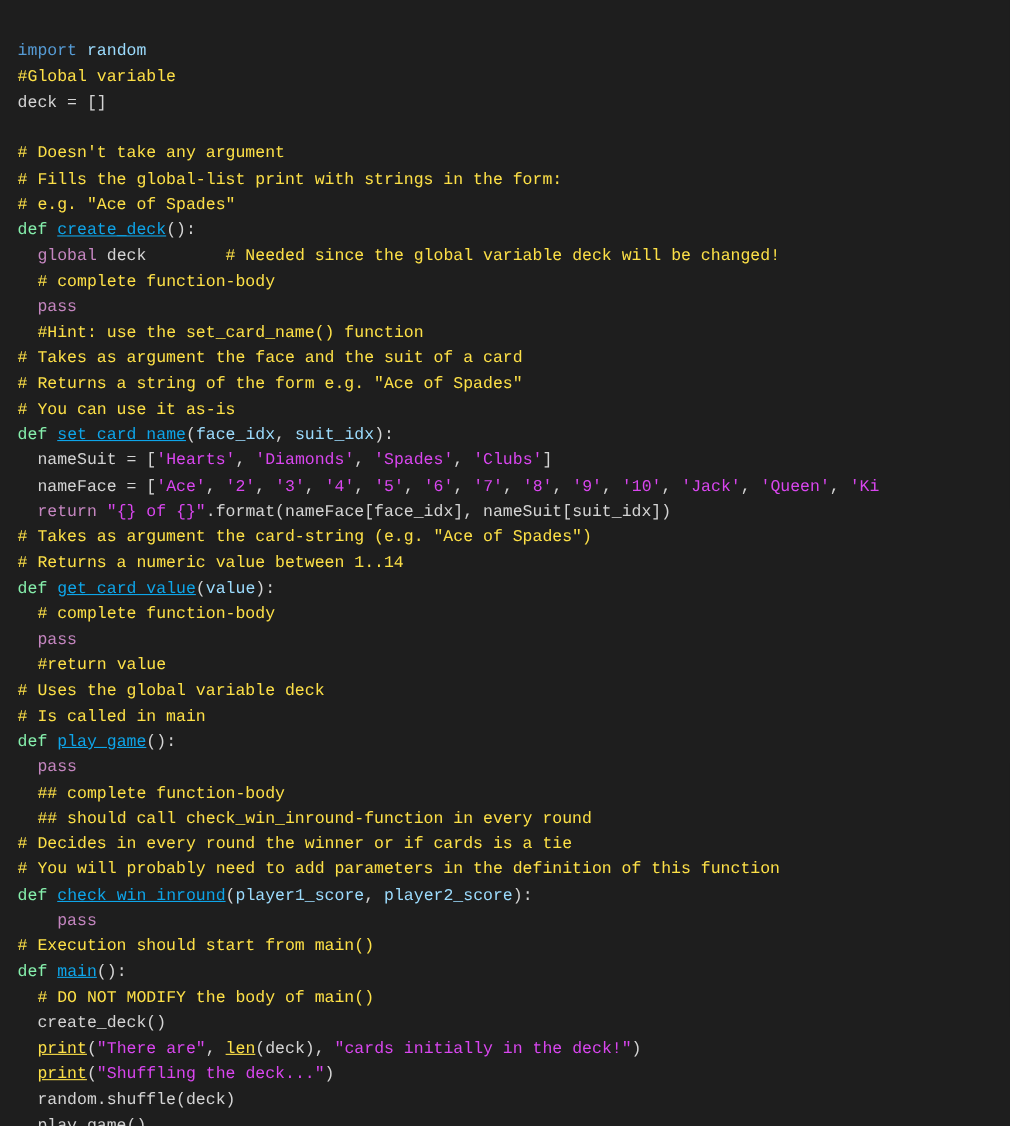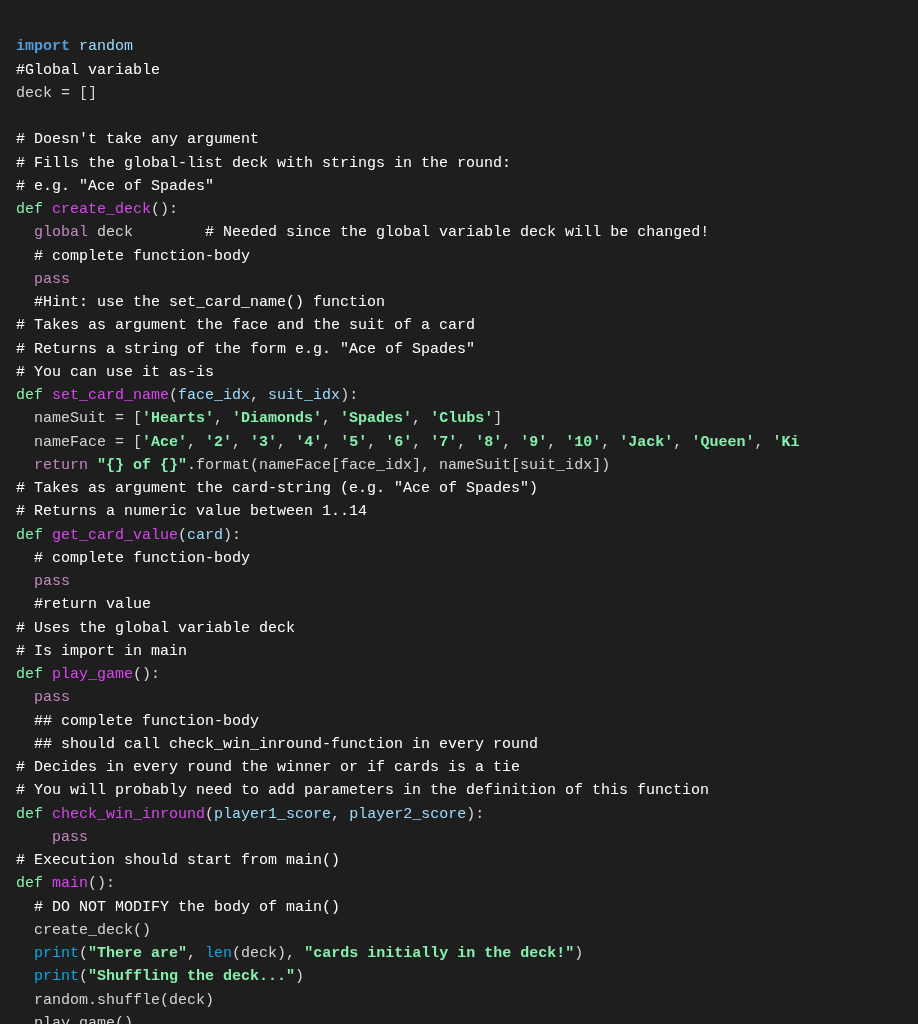--- a/index.html
+++ b/index.html
@@ -13,67 +13,67 @@
       font-size: 15px;
       line-height: 1.55;
       padding: 12px 16px;
       color: #d4d4d4;
       width: 918px;
       min-height: 1024px;
     }
     .code-block {
       white-space: pre;
     }
-    .kw-import { color: #569cd6; font-weight: bold; }
+    .kw-import { color: #569cd6; }
     .kw-def { color: #86efac; }
     .kw-global { color: #c586c0; }
     .kw-return { color: #c586c0; }
     .kw-pass { color: #c586c0; }
-    .fn-name { color: #d946ef; }
-    .comment { color: #ffffff; }
-    .string { color: #86efac; font-weight: bold; }
+    .fn-name { color: #0ea5e9; text-decoration: underline; }
+    .comment { color: #fde047; }
+    .string { color: #d946ef; }
     .plain { color: #d4d4d4; }
     .module { color: #9cdcfe; }
-    .builtin { color: #0ea5e9; }
+    .builtin { color: #fde047; text-decoration: underline; }
     .param { color: #9cdcfe; }
     @keyframes blink {
       50% { opacity: 0; }
     }
   </style>
 </head>
 <body>
 
 <div class="code-block">
 <span class="kw-import">import</span><span class="plain"> </span><span class="module">random</span>
 <span class="comment">#Global variable</span>
 <span class="plain">deck = []</span>
 <span class="plain">
 </span><span class="comment"># Doesn't take any argument</span>
-<span class="comment"># Fills the global-list deck with strings in the round:</span>
+<span class="comment"># Fills the global-list print with strings in the form:</span>
 <span class="comment"># e.g. "Ace of Spades"</span>
 <span class="kw-def">def</span><span class="plain"> </span><span class="fn-name">create_deck</span><span class="plain">():</span>
 <span class="plain">  </span><span class="kw-global">global</span><span class="plain"> deck        </span><span class="comment"># Needed since the global variable deck will be changed!</span>
 <span class="plain">  </span><span class="comment"># complete function-body</span>
 <span class="plain">  </span><span class="kw-pass">pass</span>
 <span class="plain">  </span><span class="comment">#Hint: use the set_card_name() function</span>
 <span class="comment"># Takes as argument the face and the suit of a card</span>
 <span class="comment"># Returns a string of the form e.g. "Ace of Spades"</span>
 <span class="comment"># You can use it as-is</span>
 <span class="kw-def">def</span><span class="plain"> </span><span class="fn-name">set_card_name</span><span class="plain">(</span><span class="param">face_idx</span><span class="plain">, </span><span class="param">suit_idx</span><span class="plain">):</span>
 <span class="plain">  nameSuit = [</span><span class="string">'Hearts'</span><span class="plain">, </span><span class="string">'Diamonds'</span><span class="plain">, </span><span class="string">'Spades'</span><span class="plain">, </span><span class="string">'Clubs'</span><span class="plain">]</span>
 <span class="plain">  nameFace = [</span><span class="string">'Ace'</span><span class="plain">, </span><span class="string">'2'</span><span class="plain">, </span><span class="string">'3'</span><span class="plain">, </span><span class="string">'4'</span><span class="plain">, </span><span class="string">'5'</span><span class="plain">, </span><span class="string">'6'</span><span class="plain">, </span><span class="string">'7'</span><span class="plain">, </span><span class="string">'8'</span><span class="plain">, </span><span class="string">'9'</span><span class="plain">, </span><span class="string">'10'</span><span class="plain">, </span><span class="string">'Jack'</span><span class="plain">, </span><span class="string">'Queen'</span><span class="plain">, </span><span class="string">'Ki</span>
 <span class="plain">  </span><span class="kw-return">return</span><span class="plain"> </span><span class="string">"{} of {}"</span><span class="plain">.format(nameFace[face_idx], nameSuit[suit_idx])</span>
 <span class="comment"># Takes as argument the card-string (e.g. "Ace of Spades")</span>
 <span class="comment"># Returns a numeric value between 1..14</span>
-<span class="kw-def">def</span><span class="plain"> </span><span class="fn-name">get_card_value</span><span class="plain">(</span><span class="param">card</span><span class="plain">):</span>
+<span class="kw-def">def</span><span class="plain"> </span><span class="fn-name">get_card_value</span><span class="plain">(</span><span class="param">value</span><span class="plain">):</span>
 <span class="plain">  </span><span class="comment"># complete function-body</span>
 <span class="plain">  </span><span class="kw-pass">pass</span>
 <span class="plain">  </span><span class="comment">#return value</span>
 <span class="comment"># Uses the global variable deck</span>
-<span class="comment"># Is import in main</span>
+<span class="comment"># Is called in main</span>
 <span class="kw-def">def</span><span class="plain"> </span><span class="fn-name">play_game</span><span class="plain">():</span>
 <span class="plain">  </span><span class="kw-pass">pass</span>
 <span class="plain">  </span><span class="comment">## complete function-body</span>
 <span class="plain">  </span><span class="comment">## should call check_win_inround-function in every round</span>
 <span class="comment"># Decides in every round the winner or if cards is a tie</span>
 <span class="comment"># You will probably need to add parameters in the definition of this function</span>
 <span class="kw-def">def</span><span class="plain"> </span><span class="fn-name">check_win_inround</span><span class="plain">(</span><span class="param">player1_score</span><span class="plain">, </span><span class="param">player2_score</span><span class="plain">):</span>
 <span class="plain">    </span><span class="kw-pass">pass</span>
 <span class="comment"># Execution should start from main()</span>
 <span class="kw-def">def</span><span class="plain"> </span><span class="fn-name">main</span><span class="plain">():</span>

